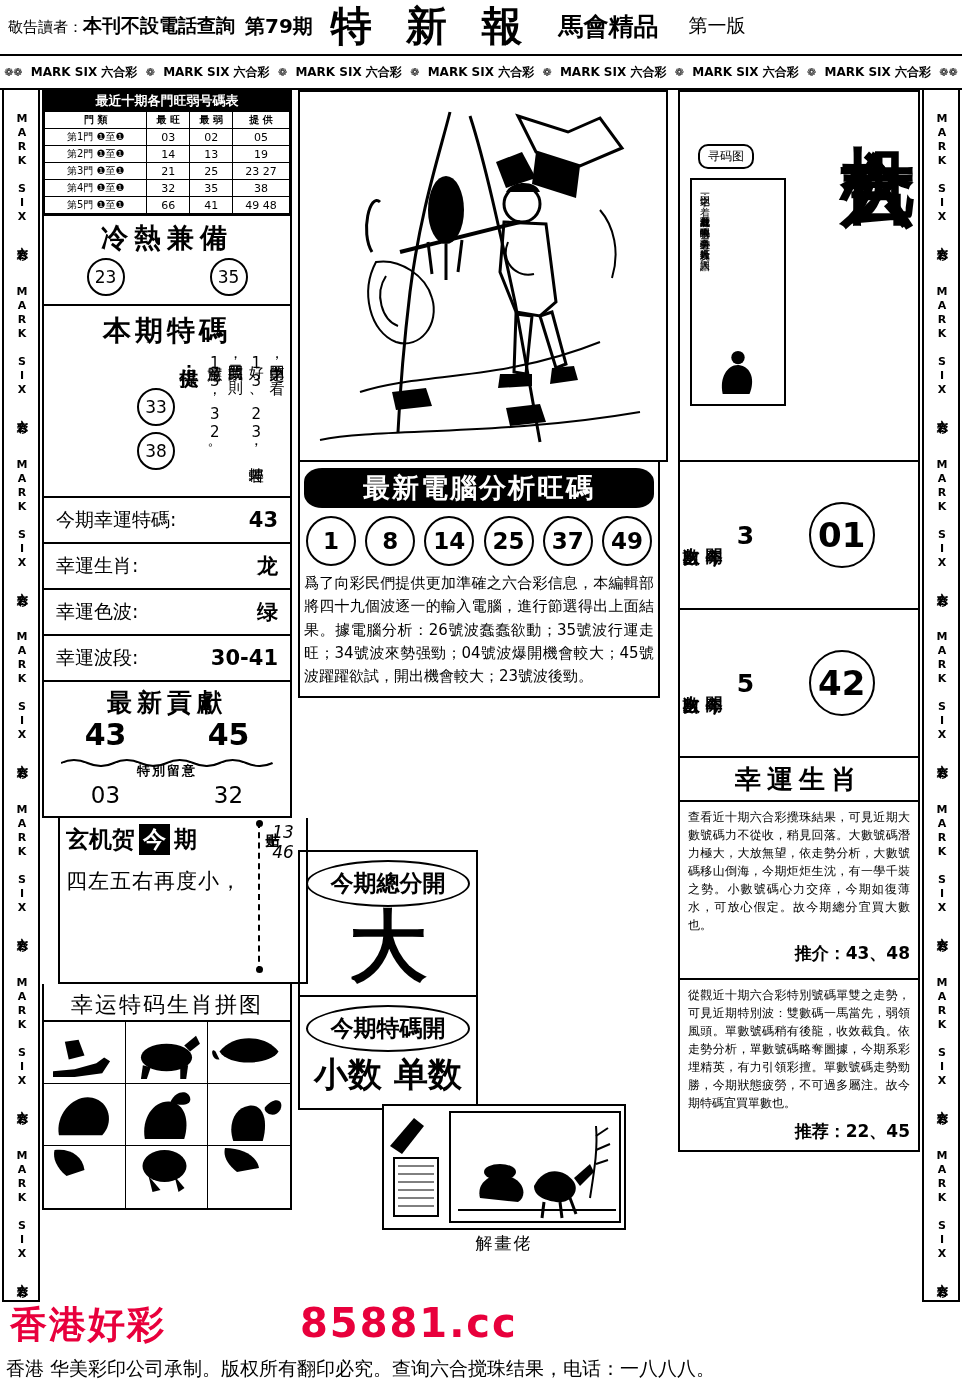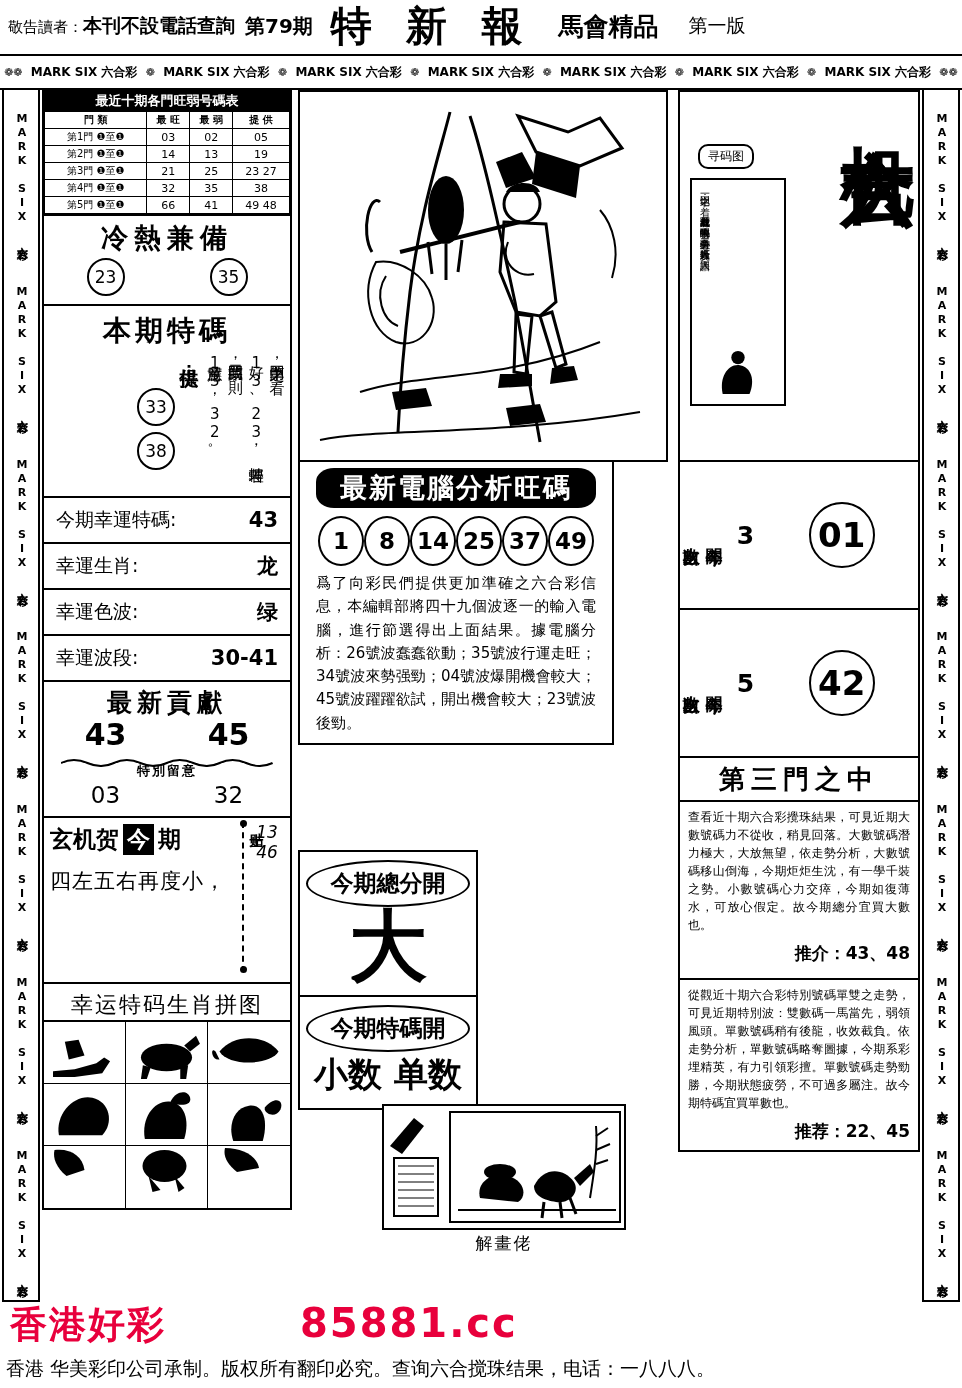--- a/index.html
+++ b/index.html
@@ -59,42 +59,42 @@
   .kv{width:250px;border:2px solid #000;border-top:0;box-sizing:border-box;height:46px;display:flex;align-items:center;justify-content:space-between;padding:0 12px;font-size:19px;}
   .kv .v{font-size:21px;font-weight:bold;}
 
   .contrib{width:250px;border:2px solid #000;border-top:0;box-sizing:border-box;padding:4px 0 8px;text-align:center;}
   .contrib .t{font-size:25px;font-weight:bold;letter-spacing:5px;font-family:"DejaVu Serif",serif;}
   .contrib .big{display:flex;justify-content:space-around;font-size:30px;font-weight:bold;margin-top:-2px;}
   .wavy{height:10px;width:86%;margin:0 auto;}
   .contrib .note{font-size:13px;font-weight:bold;letter-spacing:2px;}
   .contrib .small{display:flex;justify-content:space-around;font-size:23px;margin-top:2px;}
 
-  .xuanji{width:250px;border:2px solid #000;border-top:0;box-sizing:border-box;height:166px;position:relative;padding:6px 6px 0;}
+  .xuanji{width:250px;border:2px solid #000;border-top:0;box-sizing:border-box;height:166px;position:relative;padding:6px 6px 0;margin-left:16px;}
   .xj-head{display:flex;align-items:center;gap:4px;font-size:23px;font-weight:bold;font-family:"DejaVu Serif",serif;}
   .xj-inv{background:#000;color:#fff;padding:0 4px;}
   .xj-line{font-size:21px;margin-top:12px;letter-spacing:1px;}
   .dashed{position:absolute;right:46px;top:4px;height:150px;border-left:2px dashed #000;}
   .dot{position:absolute;width:7px;height:7px;background:#000;border-radius:50%;right:43px;}
   .tie{position:absolute;right:4px;top:4px;width:38px;text-align:center;}
   .tie .lbl{writing-mode:vertical-rl;text-orientation:upright;font-size:14px;font-weight:bold;}
   .tie .n{font-size:17px;font-style:italic;}
 
   .puzzle{width:250px;border:2px solid #000;border-top:0;box-sizing:border-box;padding:6px 0 0;}
   .puzzle .t{text-align:center;font-size:22px;font-family:"DejaVu Serif",serif;letter-spacing:2px;}
   .grid9{display:grid;grid-template-columns:repeat(3,1fr);grid-template-rows:repeat(3,62px);border-top:2px solid #000;}
   .grid9 > div{border-right:1px solid #000;border-bottom:1px solid #000;position:relative;overflow:hidden;}
   .grid9 > div:nth-child(3n){border-right:0;}
   .grid9 > div:nth-child(n+7){border-bottom:0;}
   .sil{position:absolute;left:0;top:0;width:100%;height:100%;}
 
   
   .col-mid{position:absolute;left:256px;top:0;width:370px;}
   .picbox{width:370px;height:372px;border:2px solid #000;box-sizing:border-box;position:relative;overflow:hidden;background:#fff;}
-  .analysis{width:316px;border:2px solid #000;border-top:0;box-sizing:border-box;padding:6px 16px 8px;}
+  .analysis{width:362px;border:2px solid #000;border-top:0;box-sizing:border-box;padding:6px 4px 8px;}
   .an-title{background:#000;color:#fff;text-align:center;font-size:27px;font-weight:bold;letter-spacing:2px;border-radius:18px/14px;padding:2px 0;font-family:"DejaVu Serif",serif;}
   .an-nums{display:flex;justify-content:space-between;margin:8px 2px 6px;}
   .an-text{font-size:15px;line-height:1.55;text-align:justify;}
 
   .mid2{position:absolute;left:256px;top:760px;width:180px;}
   .oval{border:2px solid #000;border-radius:50%;text-align:center;font-size:23px;font-weight:bold;padding:6px 0;font-family:"DejaVu Serif",serif;}
   .bigchar{text-align:center;font-size:78px;font-weight:bold;line-height:1;font-family:"DejaVu Serif",serif;}
   .twochar{text-align:center;font-size:34px;font-weight:bold;font-family:"DejaVu Serif",serif;}
 
   
@@ -444,21 +444,21 @@
 
       <div class="stat">
         <div class="lab">出次數</div>
         <div class="lab">今年開</div>
         <div class="cnt">5</div>
         <div class="ball">
           <span class="circ c60">42</span>
         </div>
       </div>
 
-      <div class="words">第三門之中</div>
+      <div class="words">幸運生肖</div>
 
       <div class="cmt" style="height:178px">
         <p>查看近十期六合彩攪珠結果，可見近期大數號碼力不從收，稍見回落。大數號碼潛力極大，大放無望，依走勢分析，大數號碼移山倒海，今期炬炬生沈，有一學千裝之勢。小數號碼心力交瘁，今期如復薄水，可放心假定。故今期總分宜買大數也。</p>
         <div class="rec">推介：43、48</div>
       </div>
 
       <div class="cmt" style="height:172px">
         <p>從觀近十期六合彩特別號碼單雙之走勢，可見近期特別波：雙數碼一馬當先，弱領風頭。單數號碼稍有後龍，收效截負。依走勢分析，單數號碼略奪圖據，今期系彩埋精英，有力引領彩擅。單數號碼走勢勁勝，今期狀態疲勞，不可過多屬注。故今期特碼宜買單數也。</p>
         <div class="rec">推荐：22、45</div>
       </div>

